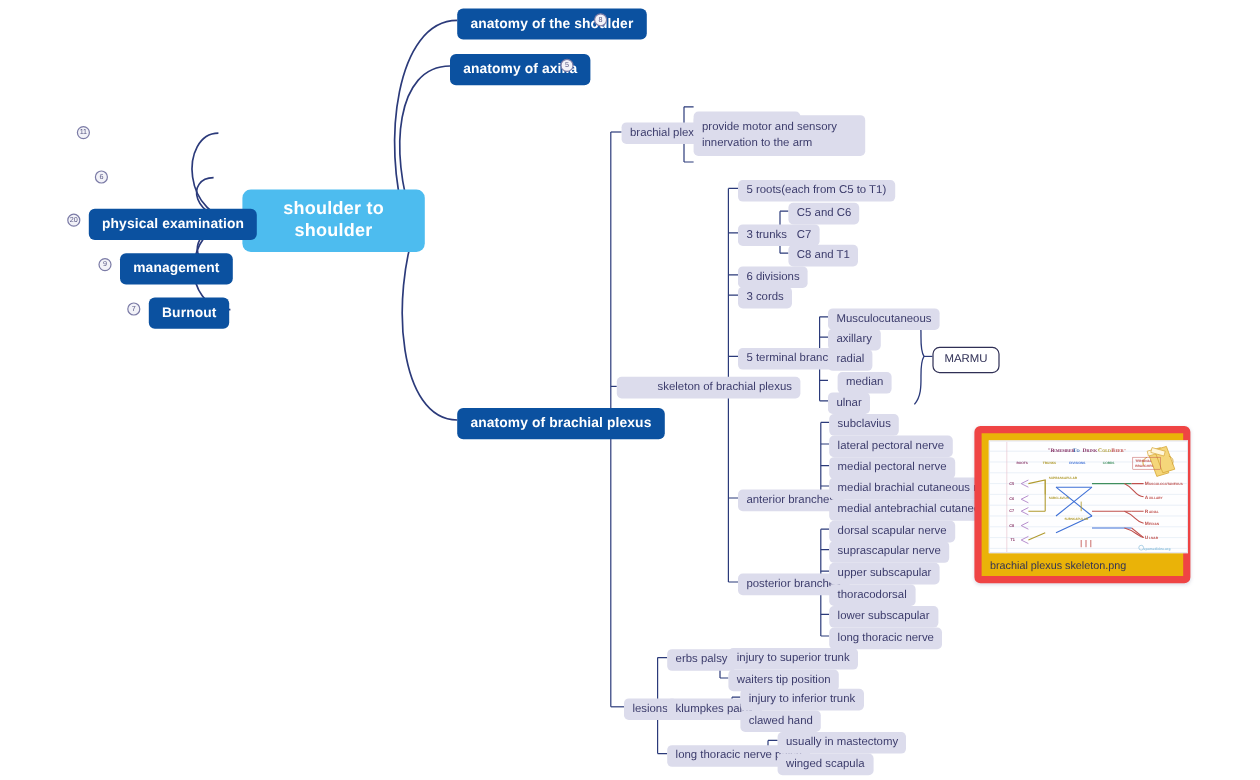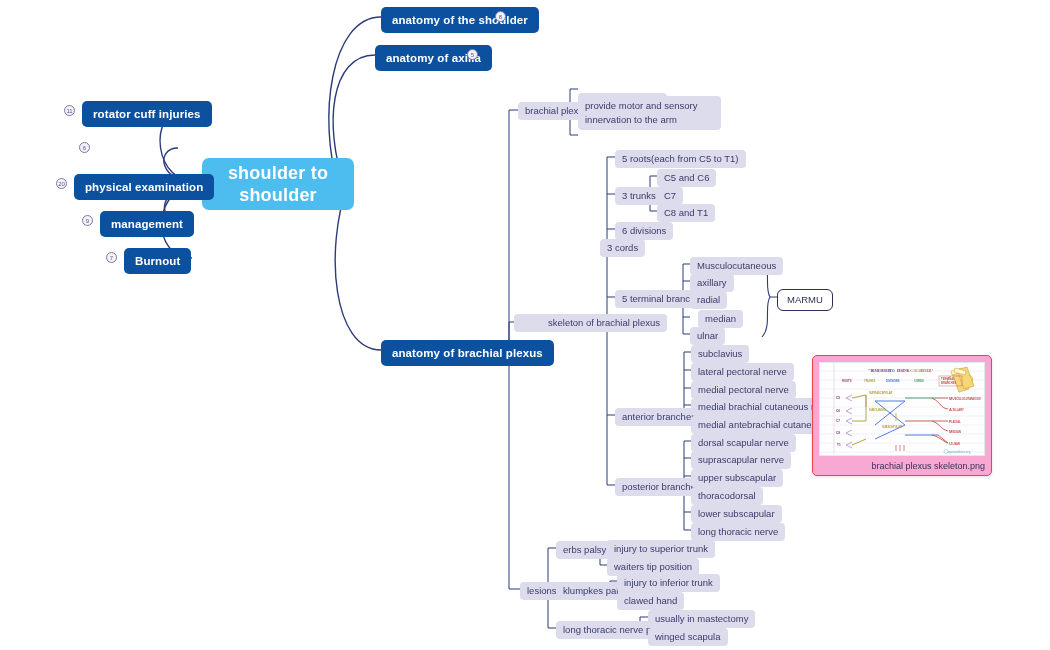--- a/index.html
+++ b/index.html
@@ -28,21 +28,21 @@
     justify-content: center;
     white-space: nowrap;
     line-height: 1.25;
   }
 
   
   .root {
     background: #4DBCEF;
     color: #ffffff;
     border-radius: 7px;
-    font-size: 18px;
+    font-size: 15px;
     font-weight: 700;
     text-align: center;
     white-space: normal;
     padding: 10px 14px;
     letter-spacing: .2px;
   }
 
   
   .main {
     background: #0B51A0;
@@ -86,26 +86,25 @@
     background: #F2F2F8;
     color: #5A5A86;
     font-size: 6px;
     display: flex; align-items: center; justify-content: center;
     font-family: "Liberation Sans", sans-serif;
   }
 
   
   .imgcard {
     position: absolute;
-    background: #f9a8d4;
-    border: 1px solid #ef4444;
+    background: #eab308;
+    border: 6px solid #ef4444;
     border-radius: 5px;
     box-shadow: 0 1px 3px rgba(80,80,120,.18);
     padding: 6px 6px 4px 6px;
-    text-align: right;
   }
   .imgcard .thumb {
     position: relative;
     width: 166px; height: 94px;
     background: #FDFDFE;
     border: 1px solid #E6E6EE;
     overflow: hidden;
   }
   .imgcard .cap {
     margin-top: 5px;
@@ -194,23 +193,20 @@
       <path d="M637,628 L 640,628" stroke-width="1"></path>
       <path d="M640,617 L 640,635" stroke-width="1"></path>
       <path d="M640,617 L 648,617 M640,635 L 648,635" stroke-width="1"></path>
     </g>
   </svg>
 
   <div class="node root" style="left:202px; top:158px; width:152px; height:52px;">
     <span>shoulder to shoulder</span>
   </div>
 
-  <div class="node main" style="left:82px; top:101px;">
-    <span>rotator cuff injuries</span>
-  </div>
   <div class="badge" style="left:64px; top:105px;">
     <span>11</span>
   </div>
 
   <div class="badge" style="left:79px; top:142px;">
     <span>6</span>
   </div>
 
   <div class="node main" style="left:74px; top:174px;">
     <span>physical examination</span>
@@ -279,21 +275,21 @@
   <div class="node sub" style="left:657px; top:187px;">
     <span>C7</span>
   </div>
   <div class="node sub" style="left:657px; top:204px;">
     <span>C8 and T1</span>
   </div>
 
   <div class="node sub" style="left:615px; top:222px;">
     <span>6 divisions</span>
   </div>
-  <div class="node sub" style="left:600px; top:239px;">
+  <div class="node sub" style="left:615px; top:239px;">
     <span>3 cords</span>
   </div>
 
   <div class="node sub" style="left:615px; top:290px;">
     <span>5 terminal branches</span>
   </div>
   <div class="node sub" style="left:690px; top:257px;">
     <span>Musculocutaneous</span>
   </div>
   <div class="node sub" style="left:690px; top:274px;align-items:flex-end;">

